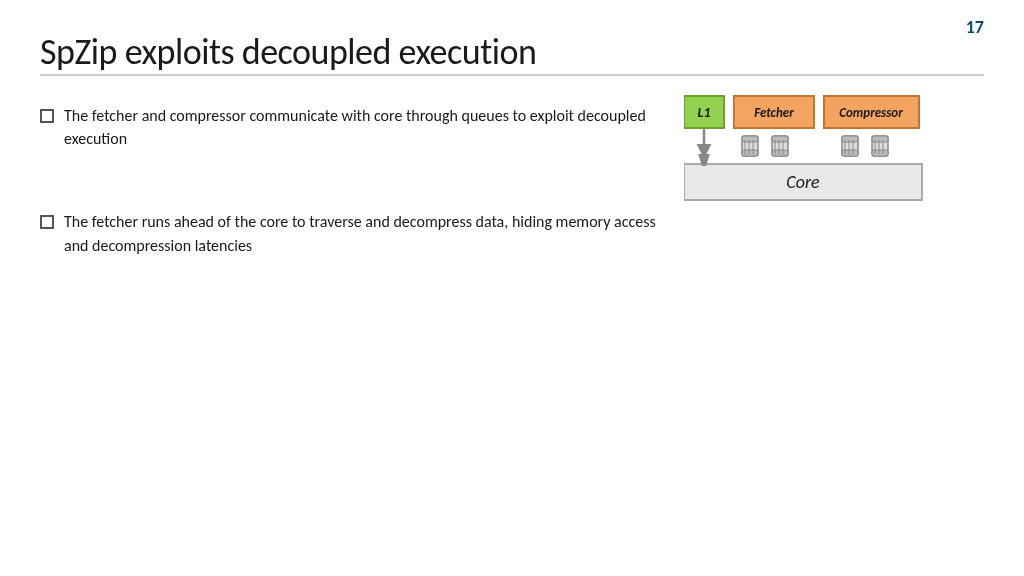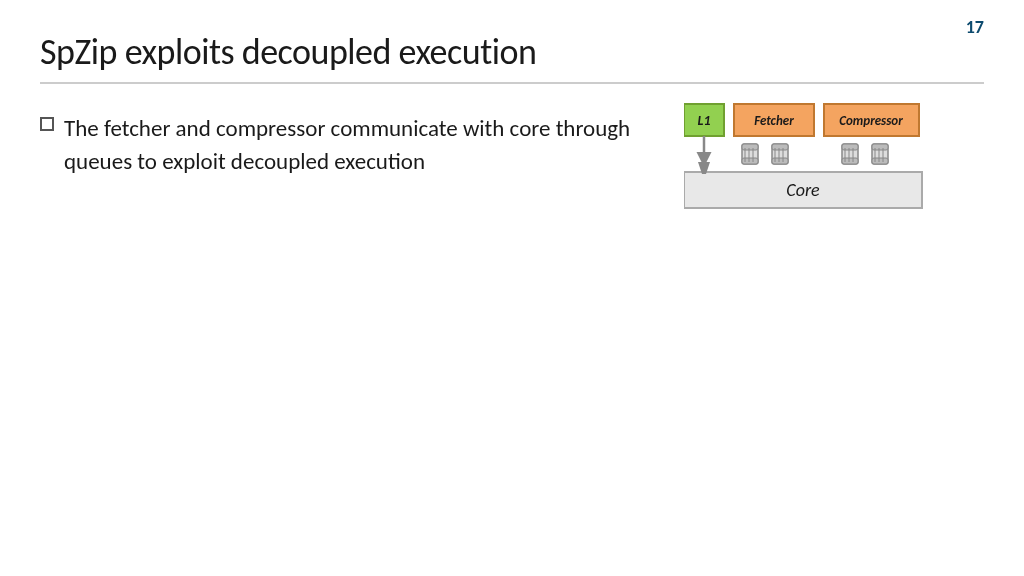--- a/index.html
+++ b/index.html
@@ -18,21 +18,21 @@
       height: 576px;
       padding: 30px 40px 30px 40px;
       position: relative;
     }
 
     .title {
       font-size: 36px;
       font-weight: 400;
       color: #1a1a1a;
       border-bottom: 2px solid #cccccc;
-      padding-bottom: 8px;
+      padding-bottom: 0;
       margin-bottom: 28px;
       letter-spacing: -0.5px;
     }
 
     .slide-number {
       position: absolute;
       top: 16px;
       right: 40px;
       font-size: 18px;
       font-weight: 600;
@@ -62,21 +62,21 @@
 
     .bullet-icon {
       width: 14px;
       height: 14px;
       border: 2px solid #555;
       flex-shrink: 0;
       margin-top: 5px;
     }
 
     .bullet-text {
-      font-size: 23px;
+      font-size: 16px;
       color: #1a1a1a;
       line-height: 1.45;
       font-weight: 400;
     }
 
     
     .diagram {
       width: 300px;
       flex-shrink: 0;
       position: relative;
@@ -99,20 +99,24 @@
   <h1 class="title">SpZip exploits decoupled execution</h1>
 
   <div class="content-area">
 
     <div class="bullets">
       <div class="bullet-item">
         <div class="bullet-icon"></div>
         <span class="bullet-text">The fetcher and compressor communicate with core through queues to exploit decoupled execution</span>
       </div>
 
+      <div class="bullet-item">
+        <div class="bullet-icon"></div>
+        <span class="bullet-text">The fetcher runs ahead of the core to traverse and decompress data, hiding memory access and decompression latencies</span>
+      </div>
     </div>
 
     <div class="diagram">
       <svg class="diagram-svg" width="295" height="110" viewBox="0 0 295 110">
 
         <rect x="0" y="2" width="40" height="32" fill="#92d050" stroke="#70a030" stroke-width="2"></rect>
         <text x="20" y="23" text-anchor="middle" font-size="14" font-weight="700" fill="#1a1a1a">L1</text>
 
         <rect x="50" y="2" width="80" height="32" fill="#f4a460" stroke="#c07830" stroke-width="2"></rect>
         <text x="90" y="23" text-anchor="middle" font-size="13" font-weight="700" fill="#1a1a1a">Fetcher</text>

